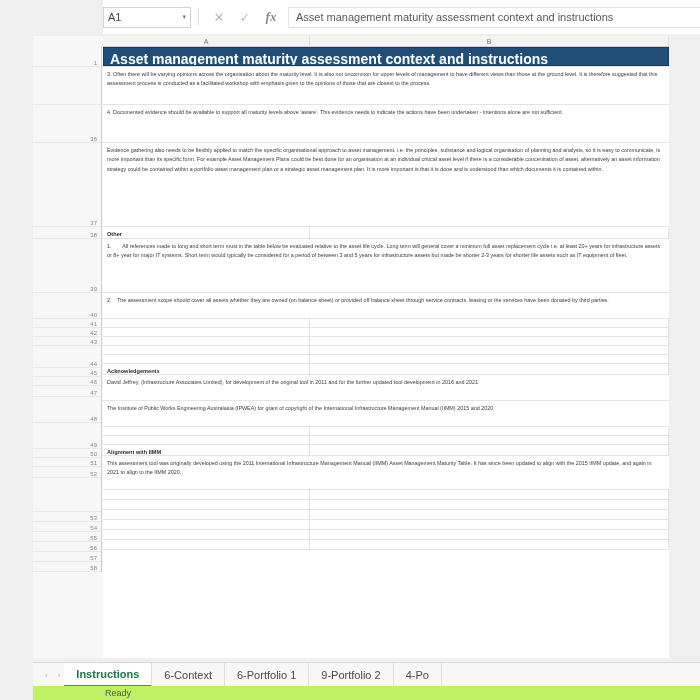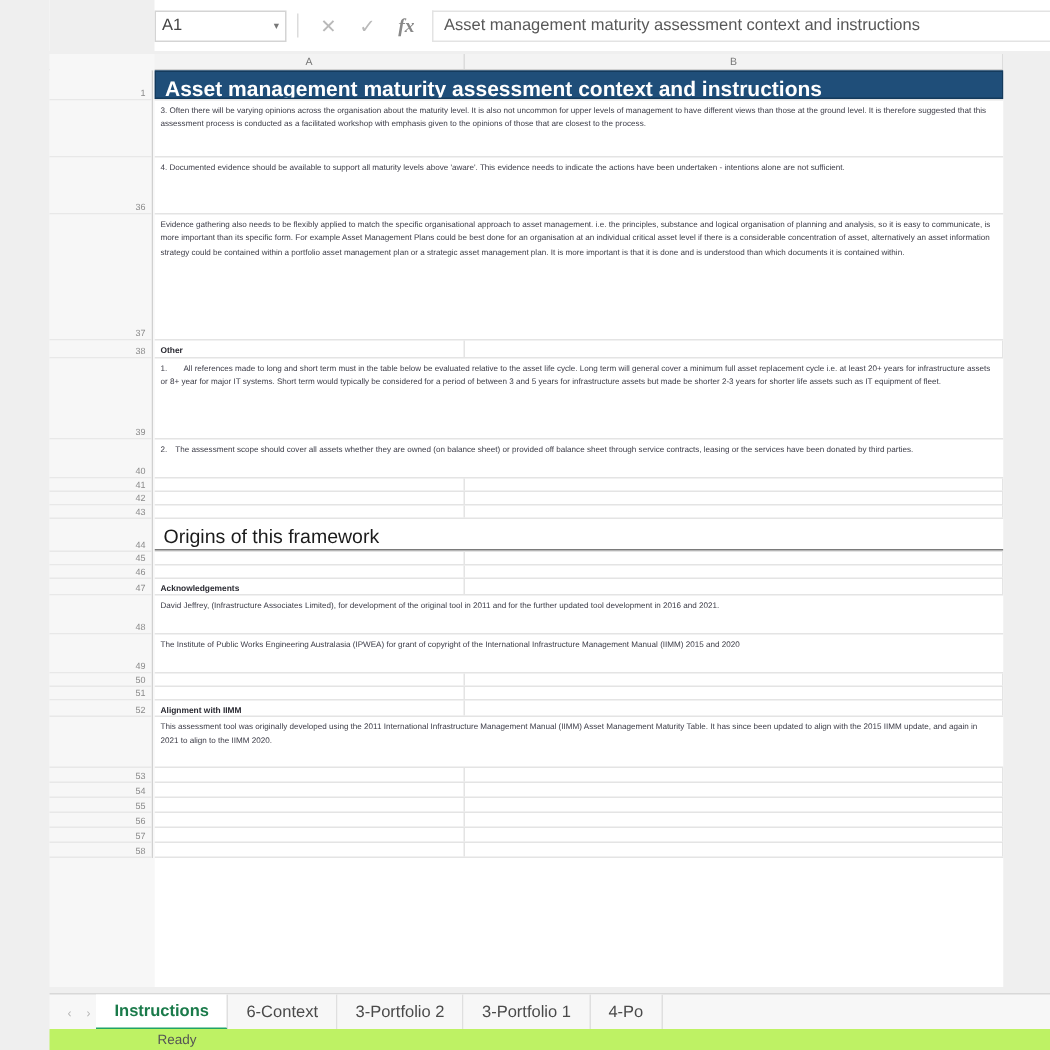--- a/index.html
+++ b/index.html
@@ -221,23 +221,20 @@
           <div class="cell cB blank"></div>
         </div>
         <div class="row" style="height: 9px;">
           <div class="cell cA blank"></div>
           <div class="cell cB blank"></div>
         </div>
         <div class="row" style="height: 9px;">
           <div class="cell cA blank"></div>
           <div class="cell cB blank"></div>
         </div>
-        <div class="row" style="height: 22px;">
-          <div class="cell cSpan heading-cell">Origins of this framework</div>
-        </div>
         <div class="row" style="height: 9px;">
           <div class="cell cA blank"></div>
           <div class="cell cB blank"></div>
         </div>
         <div class="row" style="height: 9px;">
           <div class="cell cA blank"></div>
           <div class="cell cB blank"></div>
         </div>
         <div class="row" style="height: 11px;">
           <div class="cell cA bold-label">Acknowledgements</div>
@@ -294,22 +291,22 @@
   <div class="rightstrip"></div>
 
   <div class="tabbar">
     <div class="navarrows">
       <span>‹</span>
       <span>›</span>
     </div>
     <div id="tabs" style="display:flex">
         <div class="tab active">Instructions</div>
         <div class="tab">6-Context</div>
-        <div class="tab">3-Portfolio 2</div>
-        <div class="tab">3-Portfolio 1</div>
+        <div class="tab">6-Portfolio 1</div>
+        <div class="tab">9-Portfolio 2</div>
         <div class="tab">4-Po</div>
       </div>
   </div>
 
   <div class="statusbar">
     <div class="st">Ready</div>
   </div>
 
 </div>
 

